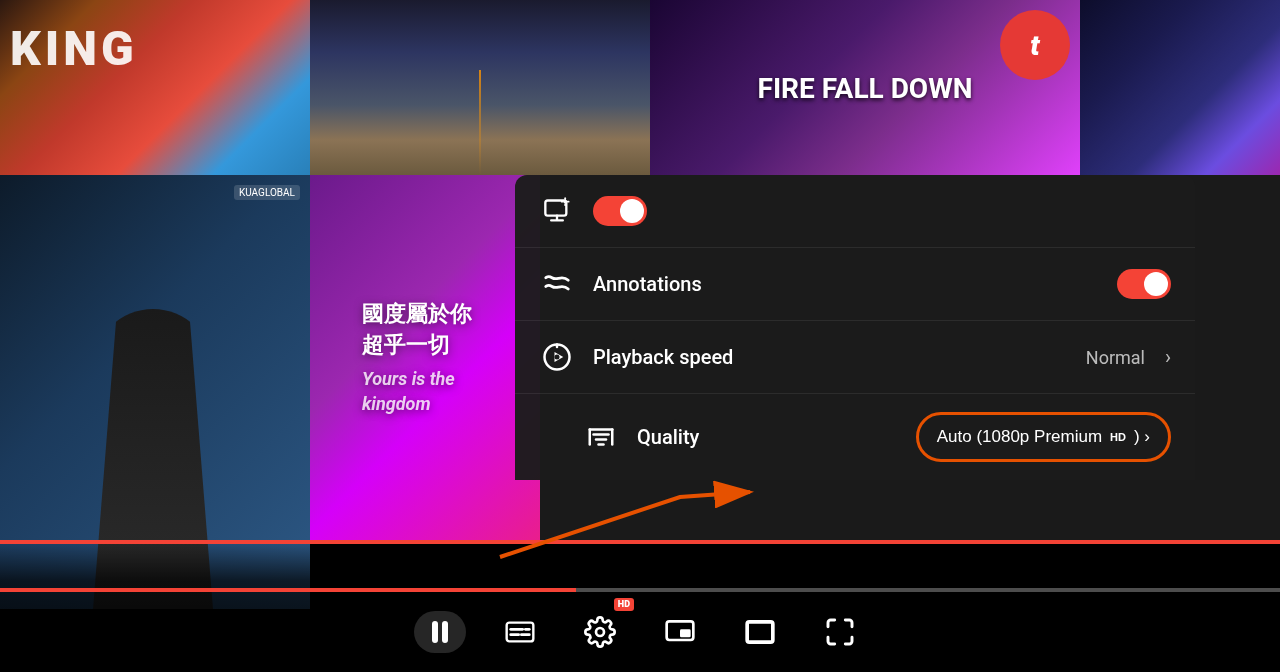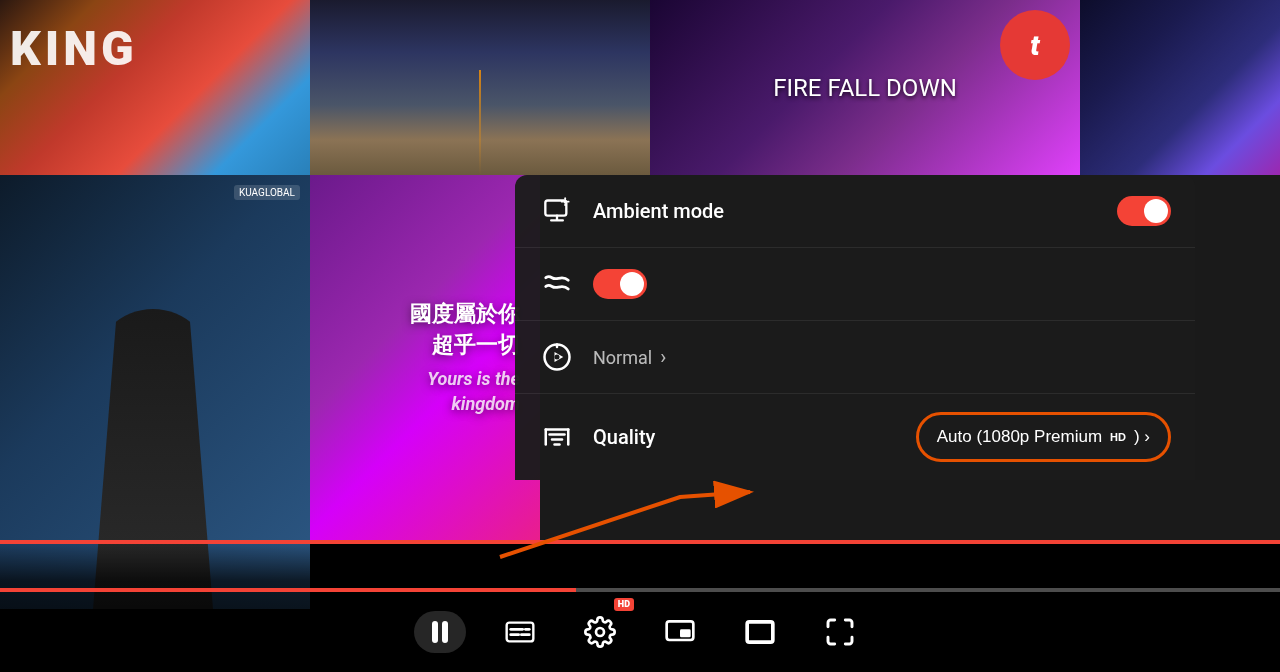--- a/index.html
+++ b/index.html
@@ -97,22 +97,22 @@
       font-size: 28px;
       font-weight: 900;
       color: #fff;
       font-style: italic;
     }
     .fire-fall-text {
       position: absolute;
       top: 50%;
       left: 50%;
       transform: translate(-50%, -50%);
-      font-size: 24px;
-      font-weight: 400;
+      font-size: 28px;
+      font-weight: 700;
       color: #fff;
       text-align: center;
       white-space: nowrap;
       text-shadow: 0 2px 4px rgba(0,0,0,0.8);
     }
 
     
     .thumb-row-bottom {
       position: absolute;
       top: 175px; left: 0;
@@ -165,21 +165,21 @@
       display: flex;
       flex-direction: column;
       justify-content: center;
       align-items: center;
       padding: 20px;
     }
     .thumb6-text {
       color: #fff;
       font-size: 22px;
       font-weight: 700;
-      text-align: right;
+      text-align: left;
       line-height: 1.4;
       text-shadow: 0 2px 8px rgba(0,0,0,0.5);
       margin-left: 32px;
     }
     .thumb6-text .sub {
       font-size: 18px;
       color: rgba(255,255,255,0.8);
       margin-top: 5px;
       font-style: italic;
     }
@@ -199,20 +199,21 @@
     .settings-item {
       display: flex;
       align-items: center;
       padding: 18px 24px;
       border-bottom: 1px solid rgba(255,255,255,0.08);
       cursor: pointer;
     }
 
     .settings-item:last-child {
       border-bottom: none;
+      margin-left: 44px;
     }
 
     .settings-icon {
       width: 36px;
       height: 36px;
       margin-right: 18px;
       display: flex;
       align-items: center;
       justify-content: center;
       color: #fff;
@@ -224,21 +225,21 @@
       font-size: 20px;
       font-weight: 500;
       color: #fff;
     }
 
     .settings-value {
       font-size: 18px;
       color: rgba(255,255,255,0.7);
       display: flex;
       align-items: center;
-      gap: 8px;
+      gap: 20px;
     }
 
     
     .toggle {
       width: 54px;
       height: 30px;
       border-radius: 15px;
       position: relative;
       cursor: pointer;
       flex-shrink: 0;
@@ -434,43 +435,44 @@
       <svg viewBox="0 0 24 24" width="28" height="28" fill="white">
         <rect x="2" y="3" width="18" height="13" rx="2" fill="none" stroke="white" stroke-width="2"></rect>
         <path d="M7 20h10M12 16v4" stroke="white" stroke-width="2" stroke-linecap="round"></path>
         <circle cx="19" cy="4" r="1.5" fill="white"></circle>
         <line x1="19" y1="1" x2="19" y2="2" stroke="white" stroke-width="1.5" stroke-linecap="round"></line>
         <line x1="19" y1="6" x2="19" y2="7" stroke="white" stroke-width="1.5" stroke-linecap="round"></line>
         <line x1="16" y1="4" x2="17" y2="4" stroke="white" stroke-width="1.5" stroke-linecap="round"></line>
         <line x1="21" y1="4" x2="22" y2="4" stroke="white" stroke-width="1.5" stroke-linecap="round"></line>
       </svg>
     </div>
-    <span class="settings-label">Ambient mode</span>
     <div class="toggle on"></div>
   </div>
 
   <div class="settings-item">
     <div class="settings-icon">
       <svg viewBox="0 0 24 24" width="30" height="30" fill="none">
         <path d="M3 7C3 7 5 5 8 7C11 9 13 7 16 7C19 7 21 9 21 9" stroke="white" stroke-width="2.2" stroke-linecap="round"></path>
         <path d="M3 14C3 14 5 12 8 14C11 16 13 14 16 14C19 14 21 16 21 16" stroke="white" stroke-width="2.2" stroke-linecap="round"></path>
       </svg>
     </div>
+    <span class="settings-label">Annotations</span>
     <div class="toggle on"></div>
   </div>
 
   <div class="settings-item">
     <div class="settings-icon">
       <svg viewBox="0 0 24 24" width="30" height="30" fill="none">
         <circle cx="12" cy="12" r="10" stroke="white" stroke-width="2"></circle>
         <polygon points="10,8 17,12 10,16" fill="white"></polygon>
         <circle cx="12" cy="12" r="2" fill="#1c1c1c"></circle>
         <path d="M12 2 L12 4" stroke="white" stroke-width="2" stroke-linecap="round"></path>
       </svg>
     </div>
+    <span class="settings-label">Playback speed</span>
     <div class="settings-value">
       <span>Normal</span>
       <span class="chevron">›</span>
     </div>
   </div>
 
   <div class="settings-item">
     <div class="settings-icon">
       <svg viewBox="0 0 24 24" width="30" height="30" fill="none">
         <line x1="3" y1="6" x2="21" y2="6" stroke="white" stroke-width="2" stroke-linecap="round"></line>

